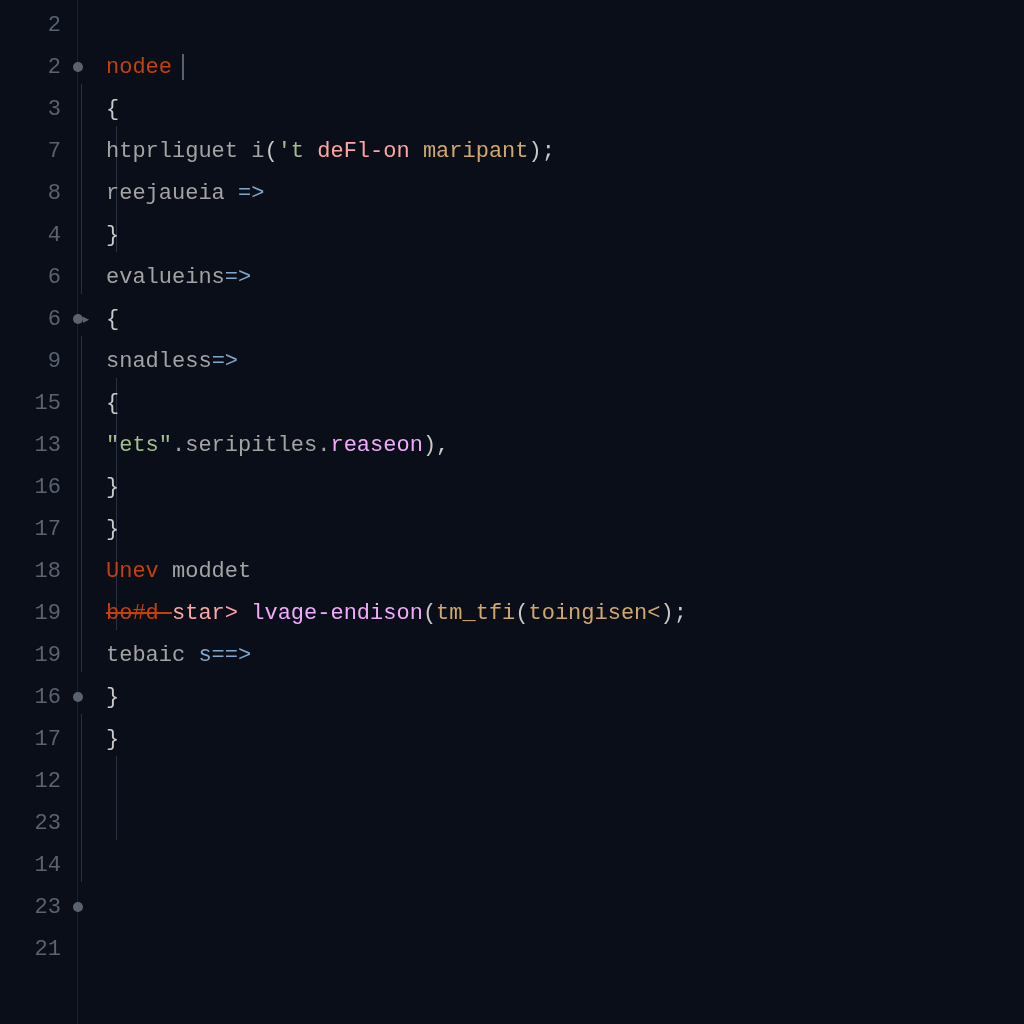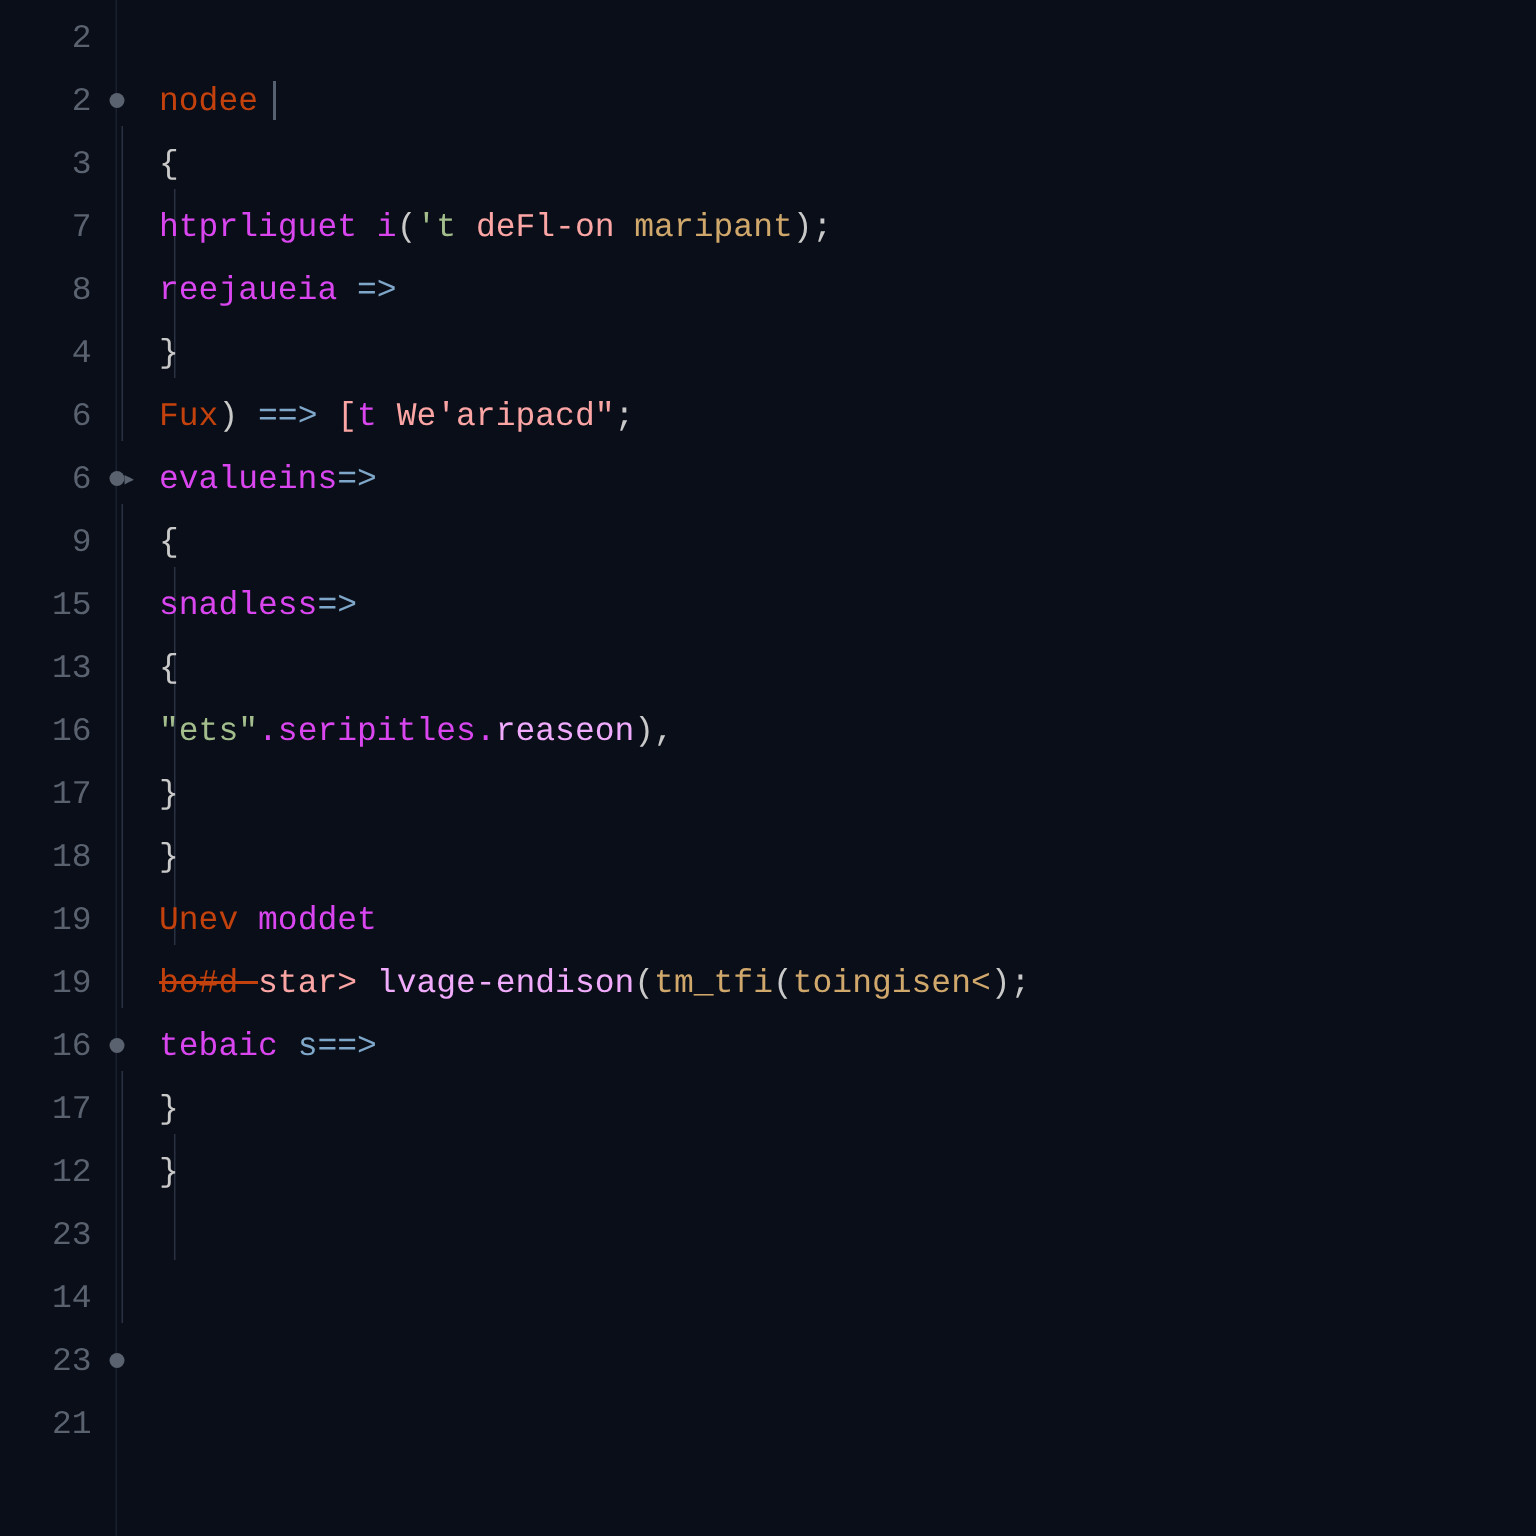--- a/index.html
+++ b/index.html
@@ -66,21 +66,21 @@
   .indent-guide {
     position: absolute;
     width: 1px;
     background: #2a3142;
     top: 0;
   }
   .tok-kw    { color: #c2410c; }   
   .tok-fn    { color: #fca5a5; }   
   .tok-str   { color: #a3be8c; }   
   .tok-op    { color: #7fa7c9; }   
-  .tok-plain { color: #d946ef; }
+  .tok-plain { color: #a3a3a3; }
   .tok-punc  { color: #c9c9c9; }
   .tok-call  { color: #f0abfc; }   
   .tok-param { color: #d0a86c; }   
   .cursor-bar {
     display: inline-block;
     width: 2px;
     height: 26px;
     background: #556070;
     vertical-align: middle;
     margin-left: 10px;
@@ -184,21 +184,20 @@
     <div class="line"><span class="tok-punc">{</span></div>
 
     <div class="line">  <span class="tok-plain">htprliguet</span><span class="tok-plain"> i</span><span class="tok-punc">(</span><span class="tok-str">'t </span><span class="tok-fn">deFl-on </span><span class="tok-param">maripant</span><span class="tok-punc">);</span></div>
 
 
     <div class="line">    <span class="tok-plain">reejaueia</span><span class="tok-op"> =&gt;</span></div>
 
     <div class="line">  <span class="tok-punc">}</span></div>
 
 
-    <div class="line">  <span class="tok-kw">Fux</span><span class="tok-punc">)</span><span class="tok-op"> ==&gt; </span><span class="tok-fn">[</span><span class="tok-plain">t </span><span class="tok-fn">We'aripacd"</span><span class="tok-punc">;</span></div>
 
     <div class="line">    <span class="tok-plain">evalueins</span><span class="tok-op">=&gt;</span></div>
 
     <div class="line">    <span class="tok-punc">{</span></div>
 
     <div class="line">    <span class="tok-plain">snadless</span><span class="tok-op">=&gt;</span></div>
 
     <div class="line">    <span class="tok-punc">{</span></div>
 
     <div class="line">    <span class="tok-str">"ets"</span><span class="tok-plain">.seripitles.</span><span class="tok-call">reaseon</span><span class="tok-punc">),</span></div>

